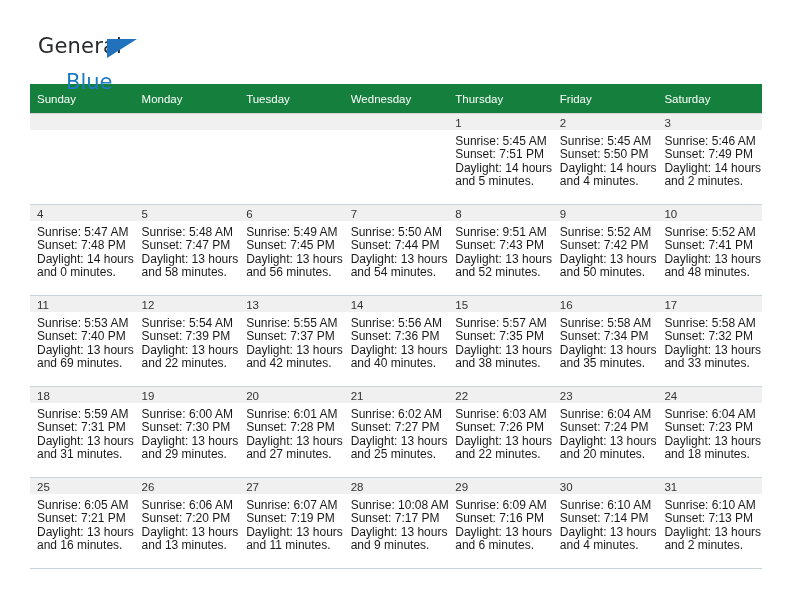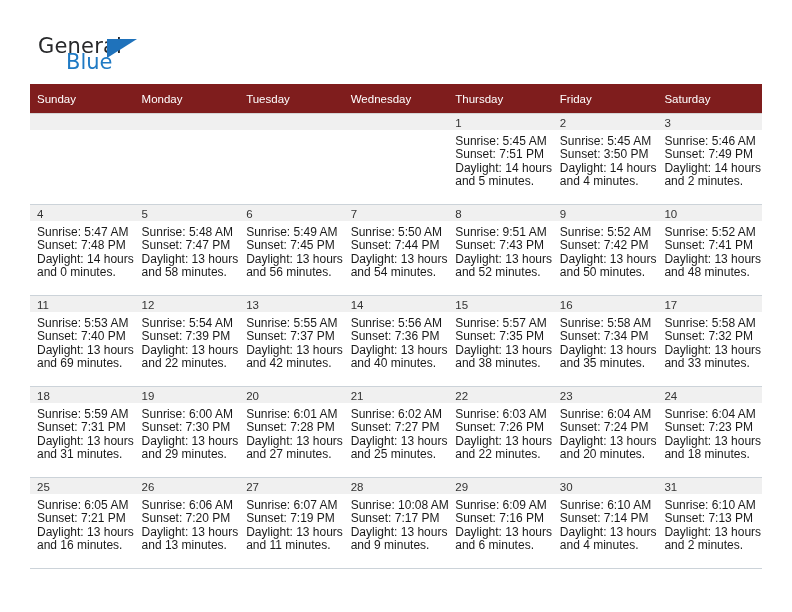--- a/index.html
+++ b/index.html
@@ -52,21 +52,21 @@
     left: 69px;
     top: 3px;
     width: 0;
     height: 0;
     border-left: 30px solid #1f72bb;
     border-bottom: 19px solid transparent;
   }
   .logo-blue {
     position: absolute;
     left: 28px;
-    top: 16px;
+    top: 36px;
     font-size: 21px;
     color: #1f7ac4;
     font-family: "DejaVu Sans", sans-serif;
     line-height: 1;
   }
   .title-block {
     position: absolute;
     right: 4px;
     top: 22px;
     text-align: right;
@@ -85,21 +85,21 @@
     white-space: nowrap;
   }
 
   
   .calendar {
     width: 732px;
     border-collapse: collapse;
     table-layout: fixed;
   }
   .calendar th {
-    background: #7f1d1d;
+    background: #15803d;
     color: #ffffff;
     font-size: 11.5px;
     font-weight: normal;
     text-align: left;
     padding: 5px 0 5px 7px;
     height: 19px;
     border: none;
   }
   .week-row {
     height: 90px;
@@ -183,21 +183,21 @@
               <div>Sunrise: 5:45 AM</div>
               <div>Sunset: 7:51 PM</div>
               <div>Daylight: 14 hours</div>
               <div>and 5 minutes.</div>
             </div>
           </td>
           <td class="day-cell">
             <div class="daynum-band">2</div>
             <div class="cell-body">
               <div>Sunrise: 5:45 AM</div>
-              <div>Sunset: 3:50 PM</div>
+              <div>Sunset: 5:50 PM</div>
               <div>Daylight: 14 hours</div>
               <div>and 4 minutes.</div>
             </div>
           </td>
           <td class="day-cell">
             <div class="daynum-band">3</div>
             <div class="cell-body">
               <div>Sunrise: 5:46 AM</div>
               <div>Sunset: 7:49 PM</div>
               <div>Daylight: 14 hours</div>

